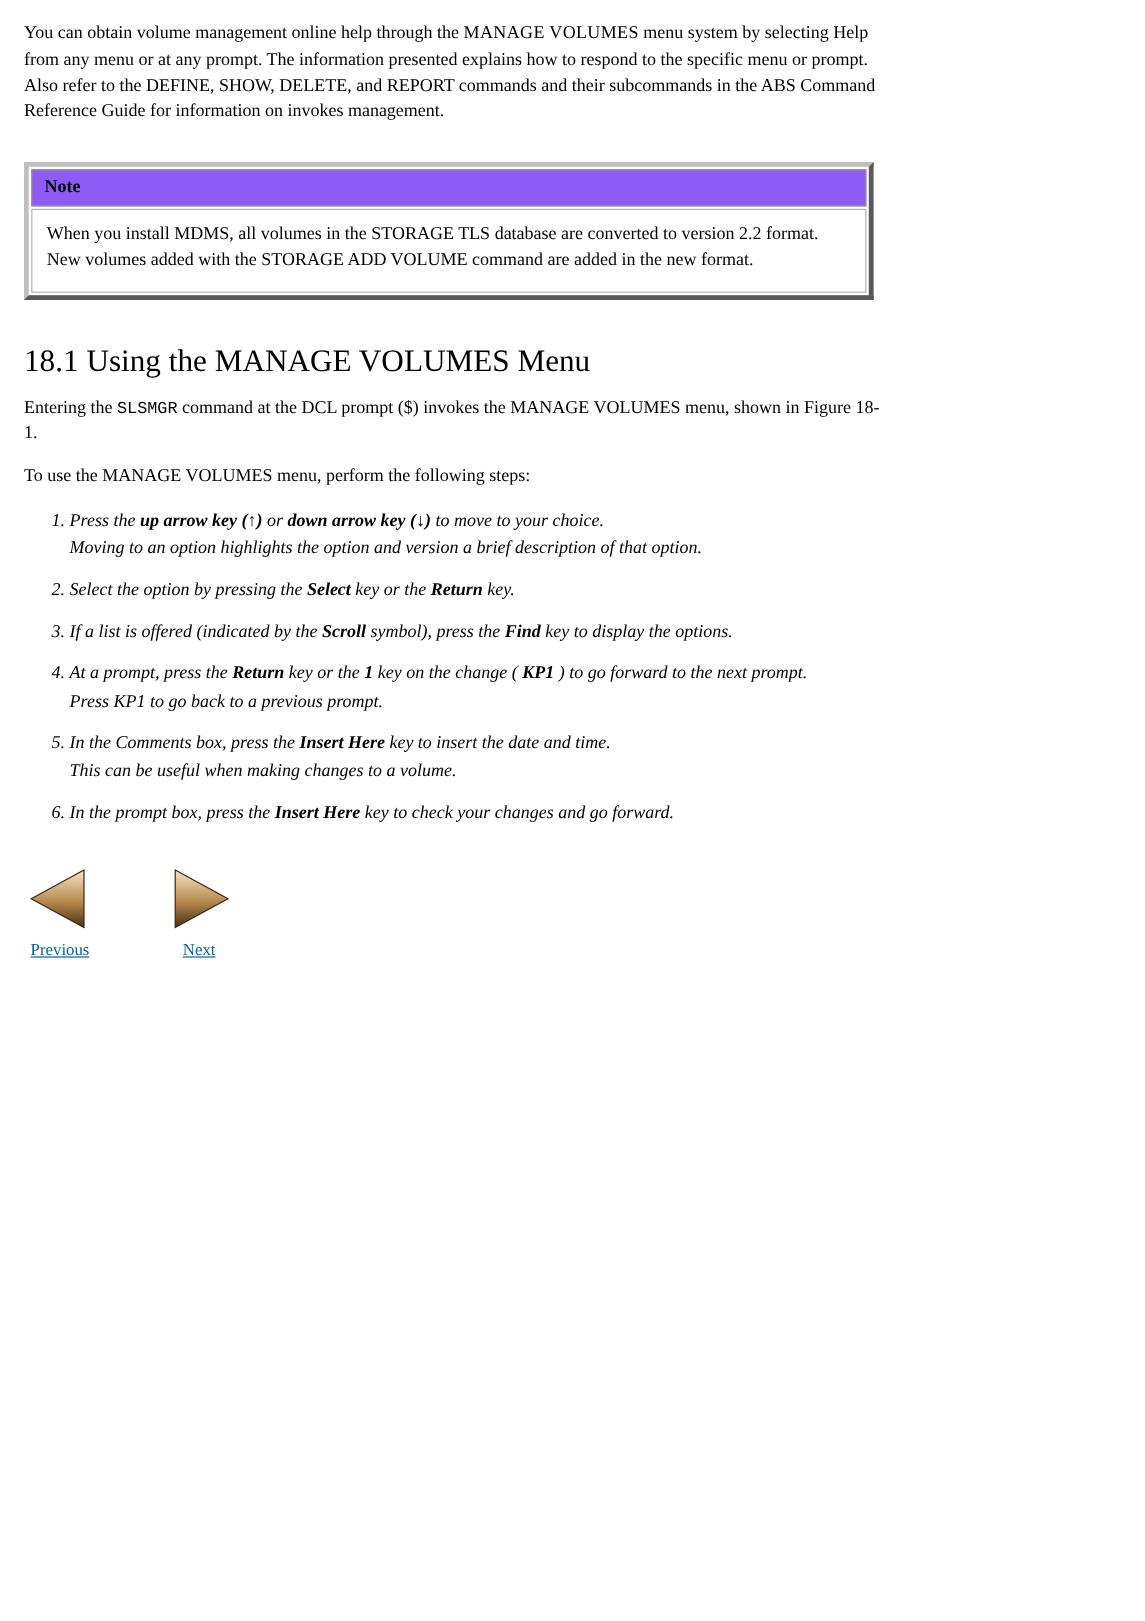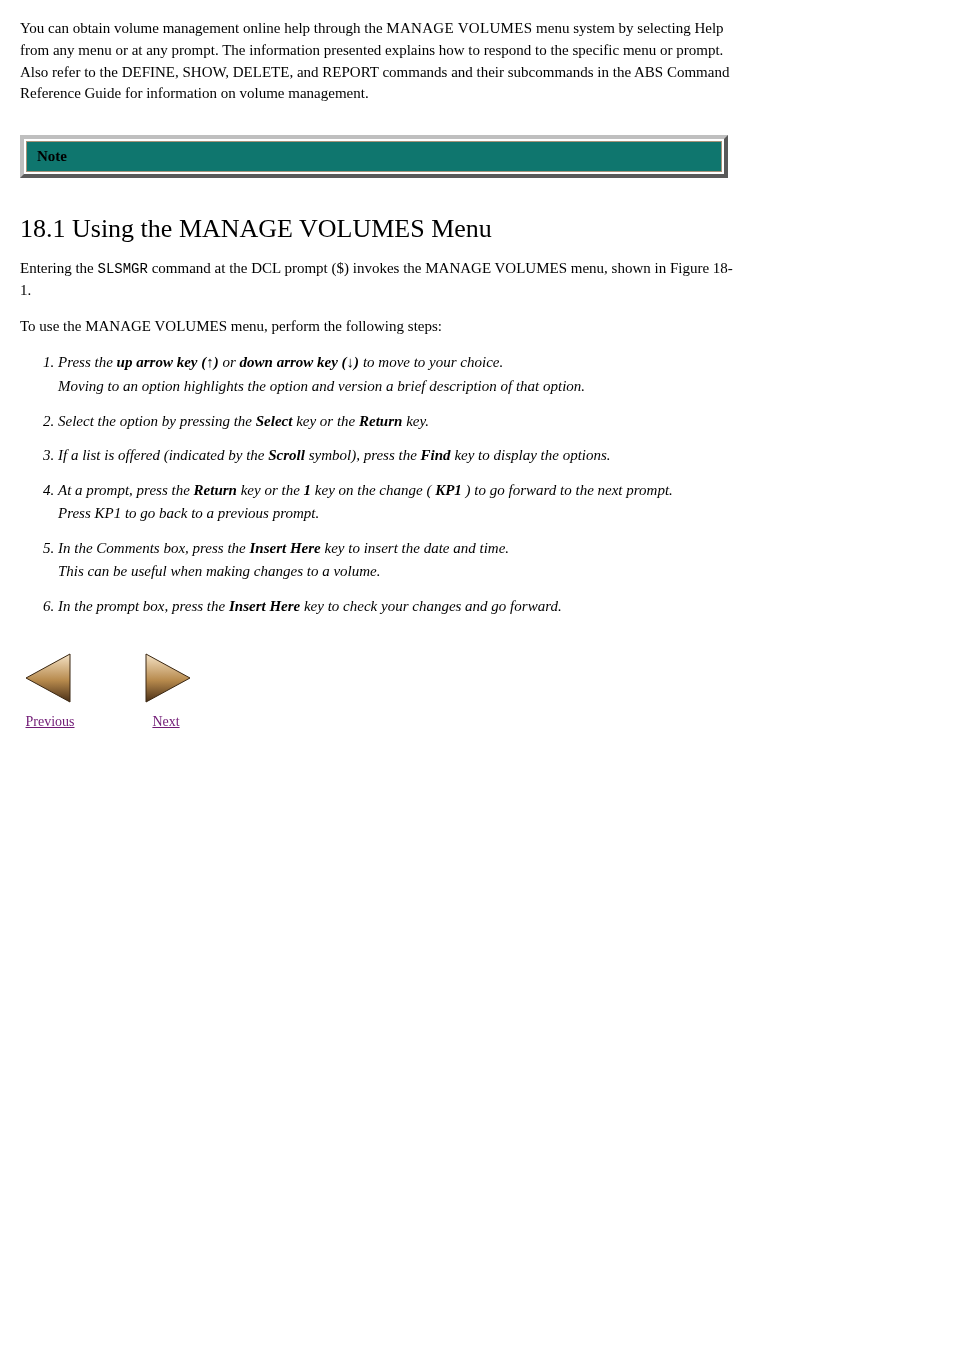--- a/index.html
+++ b/index.html
@@ -31,21 +31,21 @@
 
   .note-box {
     width: 700px;
     border: 4px solid #bfbfbf;
     border-right-color: #595959;
     border-bottom-color: #595959;
     background: #fff;
     margin: 0 0 36px 0;
   }
   .note-header {
-    background: #0f766e;
+    background: #8b5cf6;
     border: 1px solid #a69279;
     margin: 2px;
     padding: 6px 10px;
     font-size: 15px;
   }
   .note-body-wrap {
     margin: 0 2px 2px 2px;
     border: 1px solid #b5b5b5;
     background: #fff;
   }
@@ -120,38 +120,43 @@
   }
   .nav-btn {
     width: 60px;
     height: 60px;
     cursor: pointer;
     display:block;
     margin: 0 auto 4px auto;
   }
   .nav-link {
     font-size: 14px;
-    color: #701a75;
+    color: #0369a1;
     text-decoration: underline;
     cursor: pointer;
   }
 </style>
 </head>
 <body>
 <div class="page">
 
   <p class="intro">
     <span>You can obtain volume management online help through the </span>
     <span class="highlight">MANAGE VOLUMES</span>
-    <span> menu system by selecting Help from any menu or at any prompt. The information presented explains how to respond to the specific menu or prompt. Also refer to the DEFINE, SHOW, DELETE, and REPORT commands and their subcommands in the ABS Command Reference Guide for information on volume management.</span>
+    <span> menu system by selecting Help from any menu or at any prompt. The information presented explains how to respond to the specific menu or prompt. Also refer to the DEFINE, SHOW, DELETE, and REPORT commands and their subcommands in the ABS Command Reference Guide for information on invokes management.</span>
   </p>
 
   <div class="note-box">
     <div class="note-header">
       <span class="note-word">Note</span>
+    </div>
+    <div class="note-body-wrap">
+      <div class="note-body">
+        <span>When you install MDMS, all volumes in the STORAGE TLS database are converted to version 2.2 format. New volumes added with the STORAGE ADD VOLUME command are added in the new format.</span>
+      </div>
     </div>
   </div>
 
   <h2 class="section-heading">18.1 Using the MANAGE VOLUMES Menu</h2>
 
   <p class="para">
     <span>Entering the </span>
     <span class="mono">SLSMGR</span>
     <span> command at the DCL prompt ($) invokes the MANAGE VOLUMES menu, shown in Figure 18-1.</span>
   </p>

